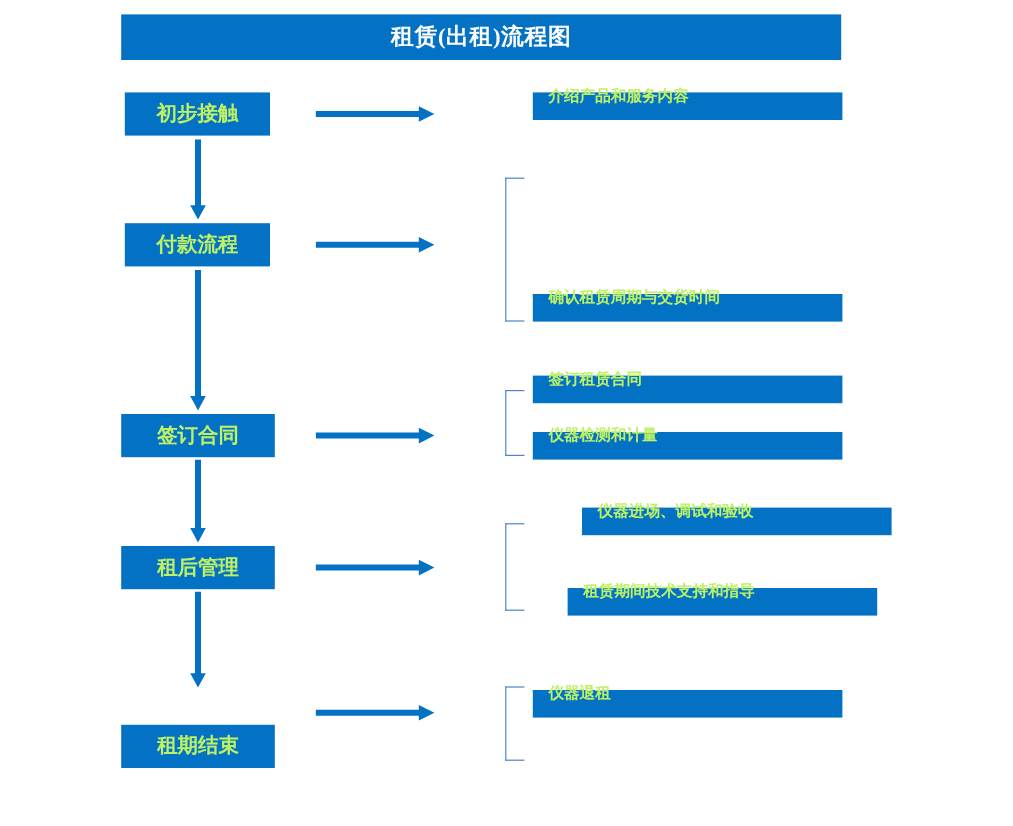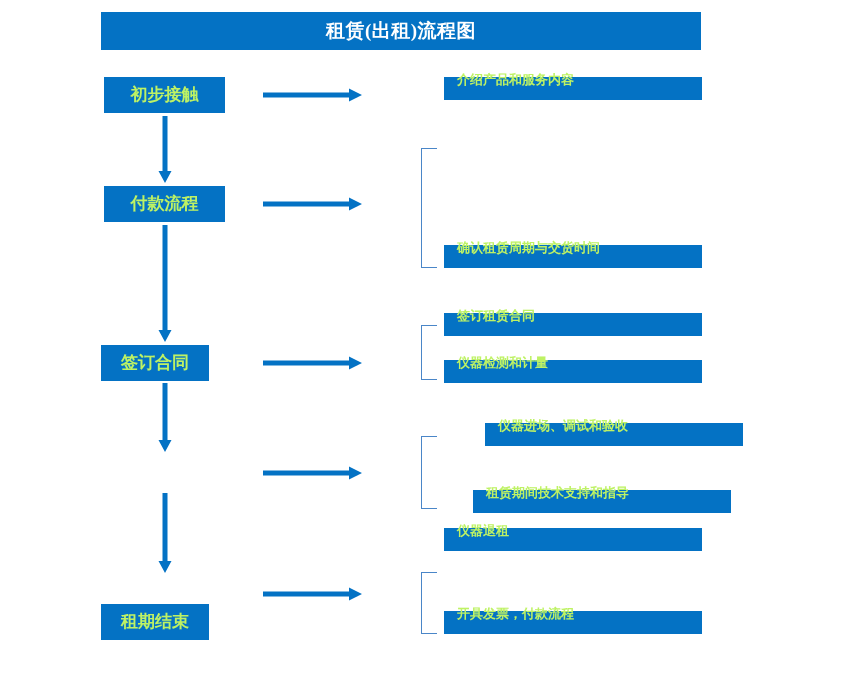--- a/index.html
+++ b/index.html
@@ -43,21 +43,21 @@
   }
   .node.left {
     width: 121px;
     height: 36px;
     left: 104px;
     font-size: 17px;
     justify-content: center;
     padding-bottom: 1px;
   }
   .node.left.wide {
-    width: 108px;
+    width: 128px;
     left: 101px;
   }
   .node.right {
     width: 258px;
     height: 23px;
     left: 444px;
     font-size: 13px;
     justify-content: flex-start;
     padding-left: 13px;
     padding-bottom: 18px;
@@ -86,20 +86,21 @@
 </head>
 <body>
 
 <div id="canvas">
 
   <div class="title-bar">租赁(出租)流程图</div>
 
   <div class="node left" style="top:77px;">初步接触</div>
   <div class="node left" style="top:186px;">付款流程</div>
   <div class="node left wide" style="top:345px;">签订合同</div>
+  <div class="node left wide" style="top:455px;">租后管理</div>
   <div class="node left wide" style="top:576px;margin-top:28px;">租期结束</div>
 
   <div class="v-arrow" style="top:116px; height:68px;">
     <svg width="14" height="68" viewBox="0 0 14 68" xmlns="http://www.w3.org/2000/svg">
       <path d="M4.5 0 H9.5 V55 H13.5 L7 67 L0.5 55 H4.5 Z" fill="#0472c4"></path>
     </svg>
   </div>
   <div class="v-arrow" style="top:225px; height:118px;">
     <svg width="14" height="118" viewBox="0 0 14 118" xmlns="http://www.w3.org/2000/svg">
       <path d="M4.5 0 H9.5 V105 H13.5 L7 117 L0.5 105 H4.5 Z" fill="#0472c4"></path>
@@ -150,16 +151,15 @@
   <div class="node right" style="top:77px;">介绍产品和服务内容</div>
 
   <div class="node right" style="top:245px;text-align:center;">确认租赁周期与交货时间</div>
 
   <div class="node right" style="top:313px;">签订租赁合同</div>
   <div class="node right" style="top:360px;text-align:center;">仪器检测和计量</div>
 
   <div class="node right" style="top:423px;margin-left:41px;">仪器进场、调试和验收</div>
   <div class="node right" style="top:490px;margin-left:29px;">租赁期间技术支持和指导</div>
 
-  <div class="node right" style="top:528px;">仪器退租</div>
-  <div class="node right" style="top:611px;">开具发票，付款流程</div>
+  <div class="node right" style="top:575px;">仪器退租</div>
 
 </div>
 
 </body></html>

